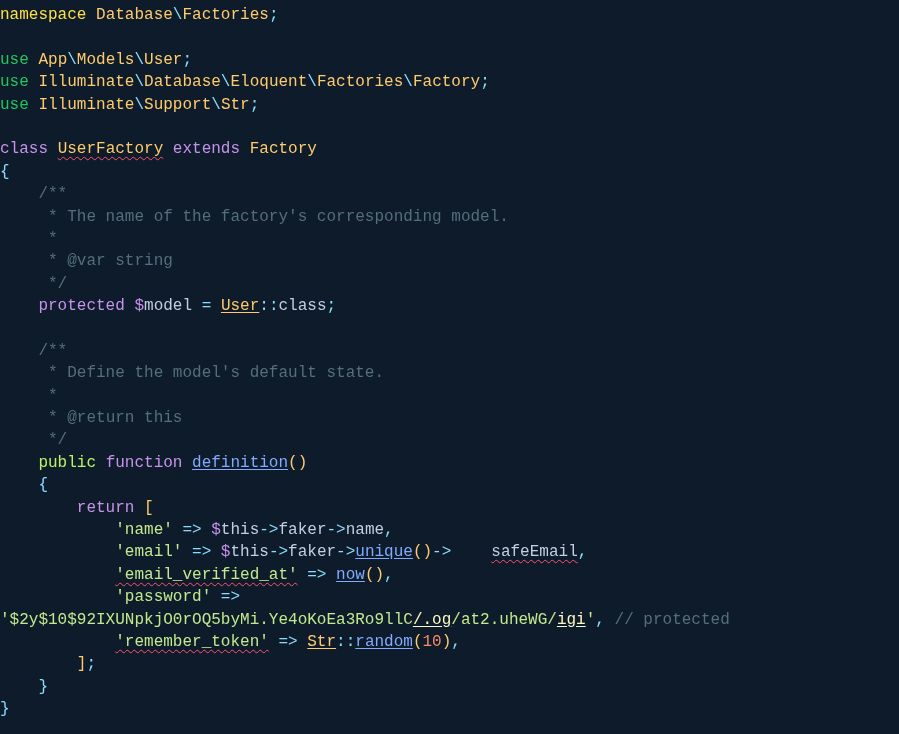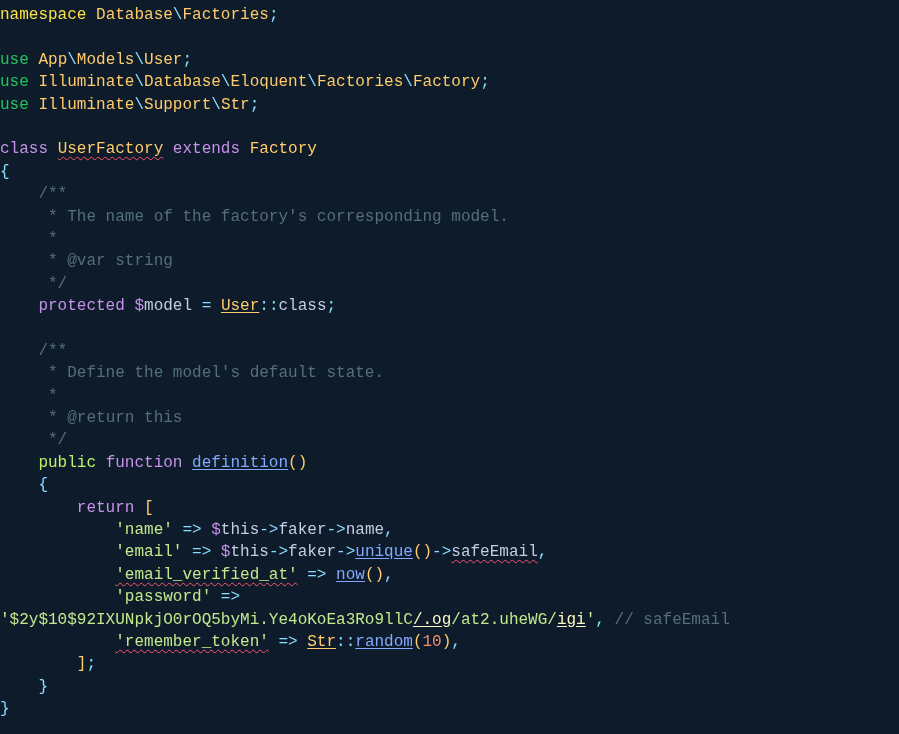--- a/index.html
+++ b/index.html
@@ -32,21 +32,21 @@
   .sep { color: #89ddff; }
   .brace { color: #89ddff; }
   .paren { color: #ffcb6b; }
   .bracket { color: #ffcb6b; }
   .var { color: #c3cee3; }
   .dollar { color: #c792ea; }
   .prop { color: #c3cee3; }
   .method-call { color: #82aaff; text-decoration: underline; text-underline-offset: 2px; }
   .method-def { color: #82aaff; text-decoration: underline; text-underline-offset: 2px; }
   .static-cls { color: #ffcb6b; text-decoration: underline; text-underline-offset: 2px; }
-  .prop-wavy { color: #c3cee3; text-decoration: underline wavy #ff5370 1px; text-underline-offset: 3px; }
+  .prop-wavy { color: #c3cee3; text-decoration: underline wavy #ff5370 1px; text-underline-offset: 3px; margin-left: 40px; }
   .comment { color: #546e7a; }
   .doc { color: #546e7a; }
   .tag { color: #546e7a; }
   .str { color: #c3e88d; }
   .str-key { color: #c3e88d; text-decoration: underline wavy #ff5370 1px; text-underline-offset: 3px; }
   .str-link { color: #fef9c3; text-decoration: underline; text-underline-offset: 2px; }
   .num { color: #f78c6c; margin-top: 32px; }
   .op { color: #89ddff; }
   .punct { color: #89ddff; }
 </style>
@@ -73,17 +73,17 @@
     <span class="doc"> *</span>
     <span class="doc"> * </span><span class="tag">@return</span><span class="doc"> this</span>
     <span class="doc"> */</span>
     <span class="kw-public">public</span> <span class="kw-function">function</span> <span class="method-def">definition</span><span class="paren">()</span>
     <span class="brace">{</span>
         <span class="kw-return">return</span> <span class="bracket">[</span>
             <span class="str">'name'</span> <span class="op">=&gt;</span> <span class="dollar">$</span><span class="var">this</span><span class="op">-&gt;</span><span class="prop">faker</span><span class="op">-&gt;</span><span class="prop">name</span><span class="punct">,</span>
             <span class="str">'email'</span> <span class="op">=&gt;</span> <span class="dollar">$</span><span class="var">this</span><span class="op">-&gt;</span><span class="prop">faker</span><span class="op">-&gt;</span><span class="method-call">unique</span><span class="paren">()</span><span class="op">-&gt;</span><span class="prop-wavy">safeEmail</span><span class="punct">,</span>
             <span class="str-key">'email_verified_at'</span> <span class="op">=&gt;</span> <span class="method-call">now</span><span class="paren">()</span><span class="punct">,</span>
             <span class="str">'password'</span> <span class="op">=&gt;</span>
-<span class="str">'$2y$10$92IXUNpkjO0rOQ5byMi.Ye4oKoEa3Ro9llC</span><span class="str-link">/.og</span><span class="str">/at2.uheWG/</span><span class="str-link">igi</span><span class="str">'</span><span class="punct">,</span> <span class="comment">// safeEmail</span>
+<span class="str">'$2y$10$92IXUNpkjO0rOQ5byMi.Ye4oKoEa3Ro9llC</span><span class="str-link">/.og</span><span class="str">/at2.uheWG/</span><span class="str-link">igi</span><span class="str">'</span><span class="punct">,</span> <span class="comment">// protected</span>
             <span class="str-key">'remember_token'</span> <span class="op">=&gt;</span> <span class="static-cls">Str</span><span class="op">::</span><span class="method-call">random</span><span class="paren">(</span><span class="num">10</span><span class="paren">)</span><span class="punct">,</span>
         <span class="bracket">]</span><span class="punct">;</span>
     <span class="brace">}</span>
 <span class="brace">}</span></pre>
 
 </body></html>

